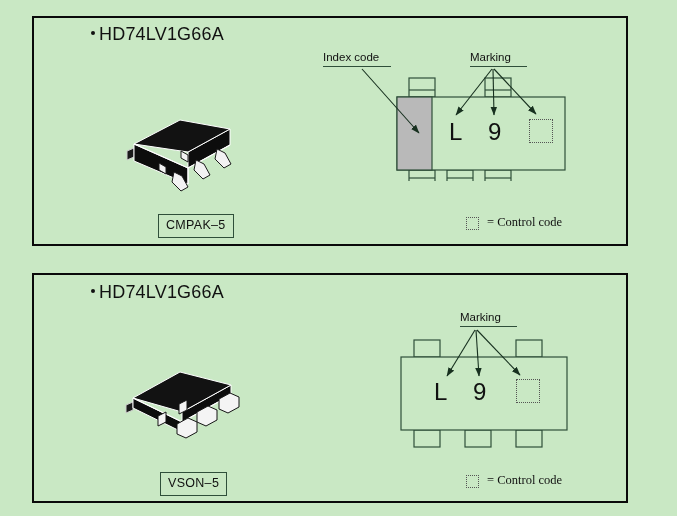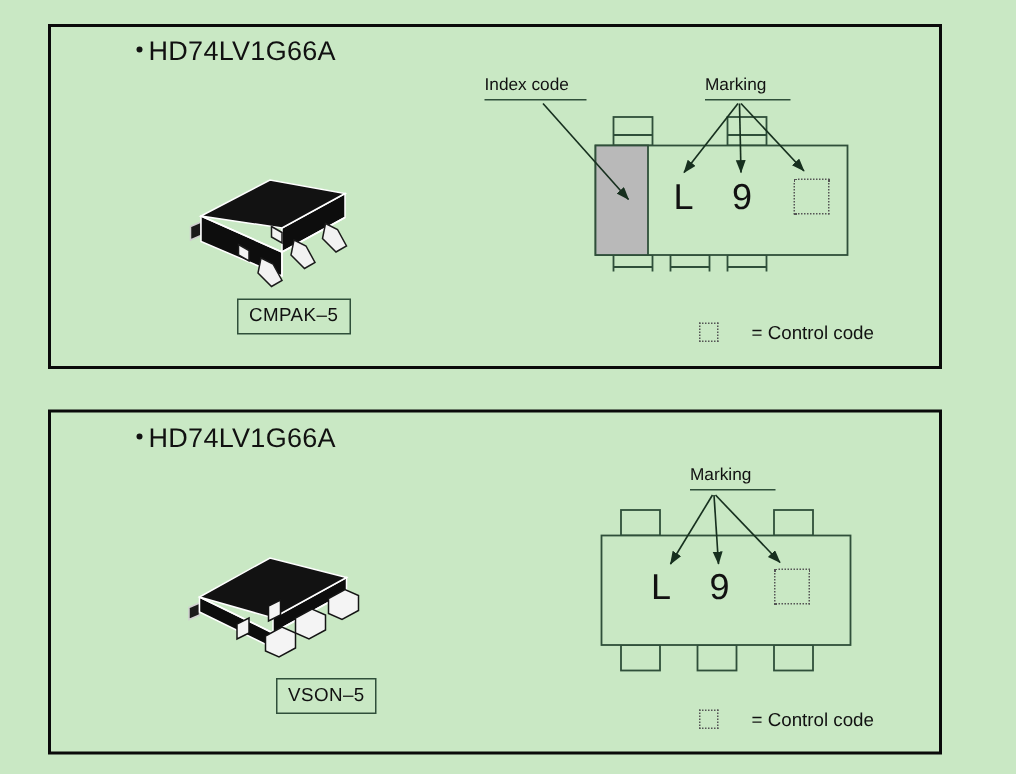--- a/index.html
+++ b/index.html
@@ -48,24 +48,25 @@
     box-sizing: border-box;
   }
 
   
   .odraw { position: absolute; }
 
   
   .legend {
     position: absolute;
     display: flex;
-    align-items: flex-start;
-    gap: 22px;
+    align-items: flex-end;
+    gap: 8px;
     font-size: 12.5px;
     white-space: nowrap;
+    font-family: Liberation Serif, serif;
   }
   .legend .ccbox {
     width: 13px; height: 13px;
     border: 1.5px dotted #555;
     box-sizing: border-box;
   }
 
   
   .anno {
     position: absolute;
@@ -106,21 +107,21 @@
     <g fill="#f2f2f2" stroke="#1b1b1b" stroke-width="1">
       <path d="M56,84 L64,88 L70,99 L63,103 L54,94 Z"></path>
       <path d="M78,72 L86,76 L92,87 L85,91 L76,82 Z"></path>
       <path d="M99,61 L107,65 L113,76 L106,80 L97,71 Z"></path>
       <path d="M41,75 L48,79 L48,86 L41,82 Z"></path>
       <path d="M63,63 L70,67 L70,74 L63,70 Z"></path>
     </g>
   </svg>
 </div>
 
-<div class="pkg-label" style="left:158px; top:199px;">CMPAK–5</div>
+<div class="pkg-label" style="left:158px; top:214px;">CMPAK–5</div>
 
 <div class="anno" style="left:323px; top:51px; width:68px;">Index code</div>
 <div class="anno" style="left:470px; top:51px; width:57px;">Marking</div>
 
 <div class="odraw" style="left:388px; top:66px; width:190px; height:115px;">
   <svg width="190" height="115" viewBox="0 0 190 115" xmlns="http://www.w3.org/2000/svg">
     <g stroke="#2f4f3a" stroke-width="1.2" fill="none">
 
       <rect x="21" y="12" width="26" height="19" fill="#c9e8c4"></rect>
       <line x1="21" y1="24" x2="47" y2="24"></line>
@@ -189,21 +190,21 @@
     <g fill="#f4f4f4" stroke="#151515" stroke-width="1">
       <path d="M59,74 L70,68 L79,72 L79,82 L68,88 L59,84 Z"></path>
       <path d="M79,62 L90,56 L99,60 L99,70 L88,76 L79,72 Z"></path>
       <path d="M101,49 L112,43 L121,47 L121,57 L110,63 L101,59 Z"></path>
       <path d="M40,66 L48,62 L48,72 L40,76 Z"></path>
       <path d="M61,54 L69,50 L69,60 L61,64 Z"></path>
     </g>
   </svg>
 </div>
 
-<div class="pkg-label" style="left:160px; top:452px;margin-left:24px;">VSON–5</div>
+<div class="pkg-label" style="left:160px; top:472px;">VSON–5</div>
 
 <div class="anno" style="left:460px; top:311px; width:57px;">Marking</div>
 
 <div class="odraw" style="left:396px; top:336px; width:180px; height:116px;">
   <svg width="180" height="116" viewBox="0 0 180 116" xmlns="http://www.w3.org/2000/svg">
     <g stroke="#2f4f3a" stroke-width="1.2" fill="none">
 
       <rect x="18" y="4" width="26" height="17" fill="#c9e8c4"></rect>
       <rect x="120" y="4" width="26" height="17" fill="#c9e8c4"></rect>
 

